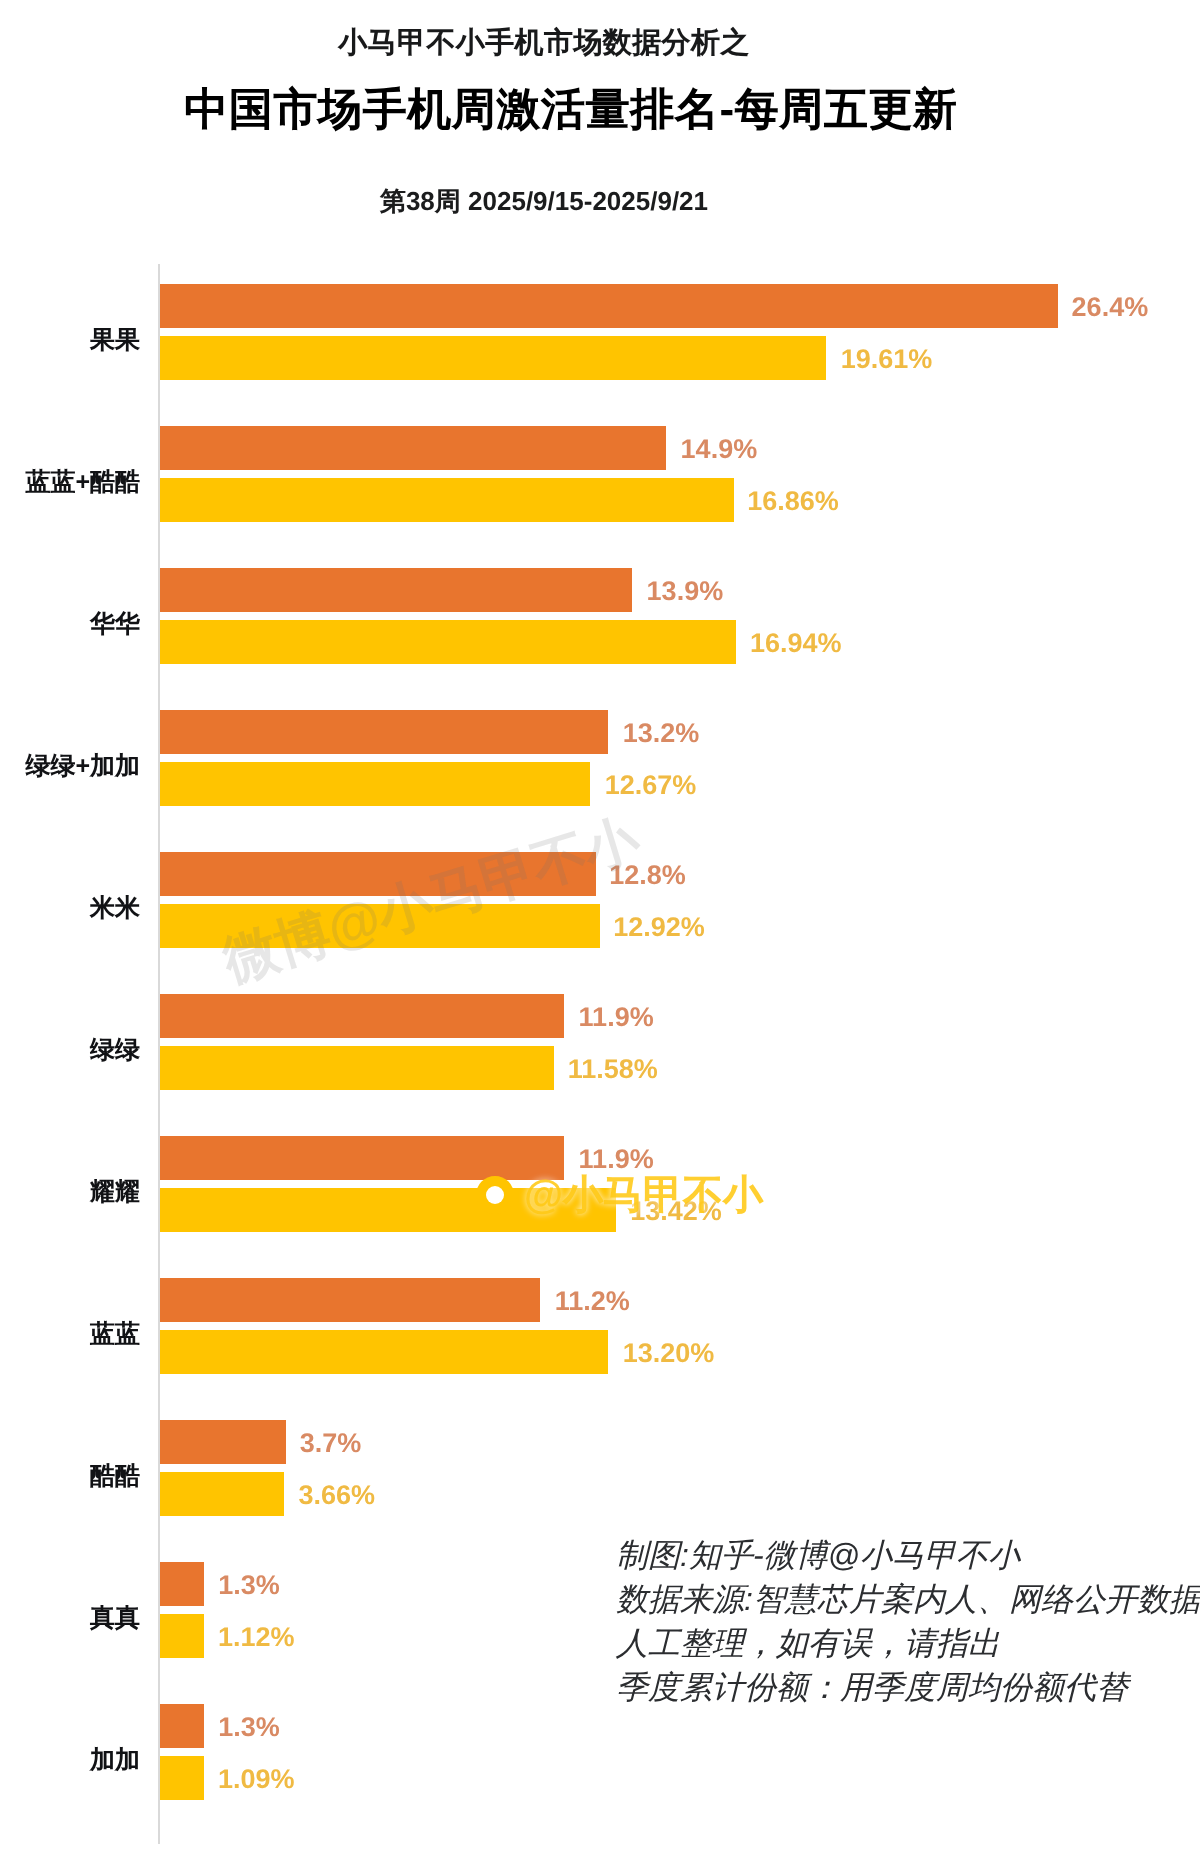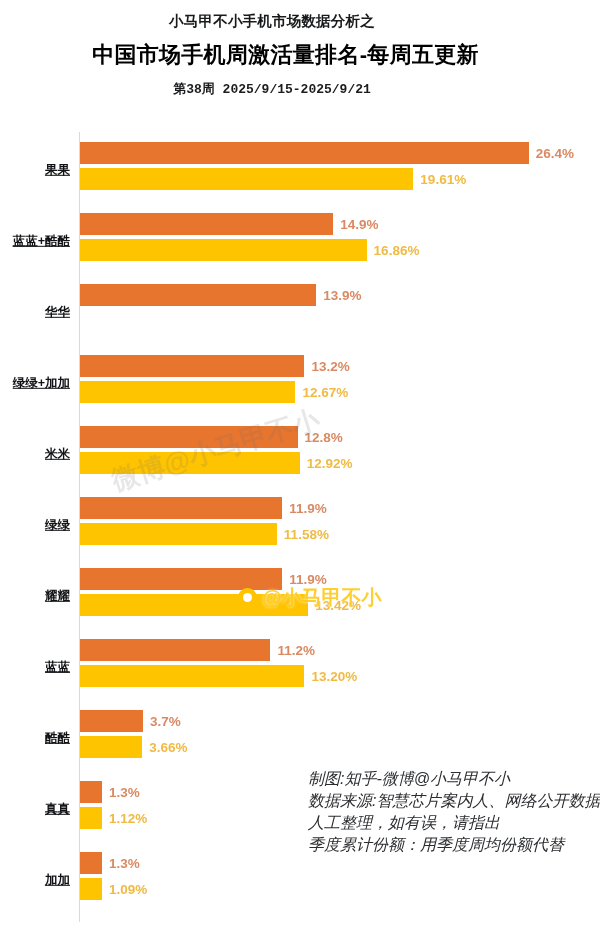--- a/index.html
+++ b/index.html
@@ -31,25 +31,24 @@
   }
   #title-main {
     margin-top: 9px;
     font-size: 22px;
     font-weight: bold;
     color: #000000;
     letter-spacing: .3px;
     padding-left: 27px;
   }
   #subtitle {
-    margin-top: 10px;
+    margin-top: 22px;
     font-size: 13px;
     font-weight: bold;
     color: #1b1c1d;
-    font-family: Liberation Mono, monospace;
   }
 
   
   #legend {
     margin-top: 11px;
     display: flex;
     justify-content: center;
     align-items: center;
     gap: 26px;
   }
@@ -102,21 +101,20 @@
     left: 0;
     top: 50%;
     transform: translateY(-50%);
     width: 70px;
     text-align: right;
     font-size: 12.5px;
     font-weight: bold;
     color: #111215;
     line-height: 1.15;
     white-space: nowrap;
-    text-decoration: underline;
   }
   .bar-row {
     position: absolute;
     left: 80px;
     height: 22px;
     display: flex;
     align-items: center;
   }
   .bar-row.r1 { top: 8px; }
   .bar-row.r2 { top: 34px; }
@@ -223,20 +221,24 @@
           <div class="bar" style="width: 286.62px; background: rgb(255, 196, 0);"></div>
           <span class="bar-value v-2024">16.86%</span>
         </div>
       </div>
       <div class="group" style="top: 144px;">
         <div class="cat-label">华华</div>
         <div class="bar-row r1">
           <div class="bar" style="width: 236.3px; background: rgb(232, 117, 46);"></div>
           <span class="bar-value v-2025">13.9%</span>
         </div>
+        <div class="bar-row r2">
+          <div class="bar" style="width: 287.98px; background: rgb(255, 196, 0);"></div>
+          <span class="bar-value v-2024">16.94%</span>
+        </div>
       </div>
       <div class="group" style="top: 215px;">
         <div class="cat-label">绿绿+加加</div>
         <div class="bar-row r1">
           <div class="bar" style="width: 224.4px; background: rgb(232, 117, 46);"></div>
           <span class="bar-value v-2025">13.2%</span>
         </div>
         <div class="bar-row r2">
           <div class="bar" style="width: 215.39px; background: rgb(255, 196, 0);"></div>
           <span class="bar-value v-2024">12.67%</span>

